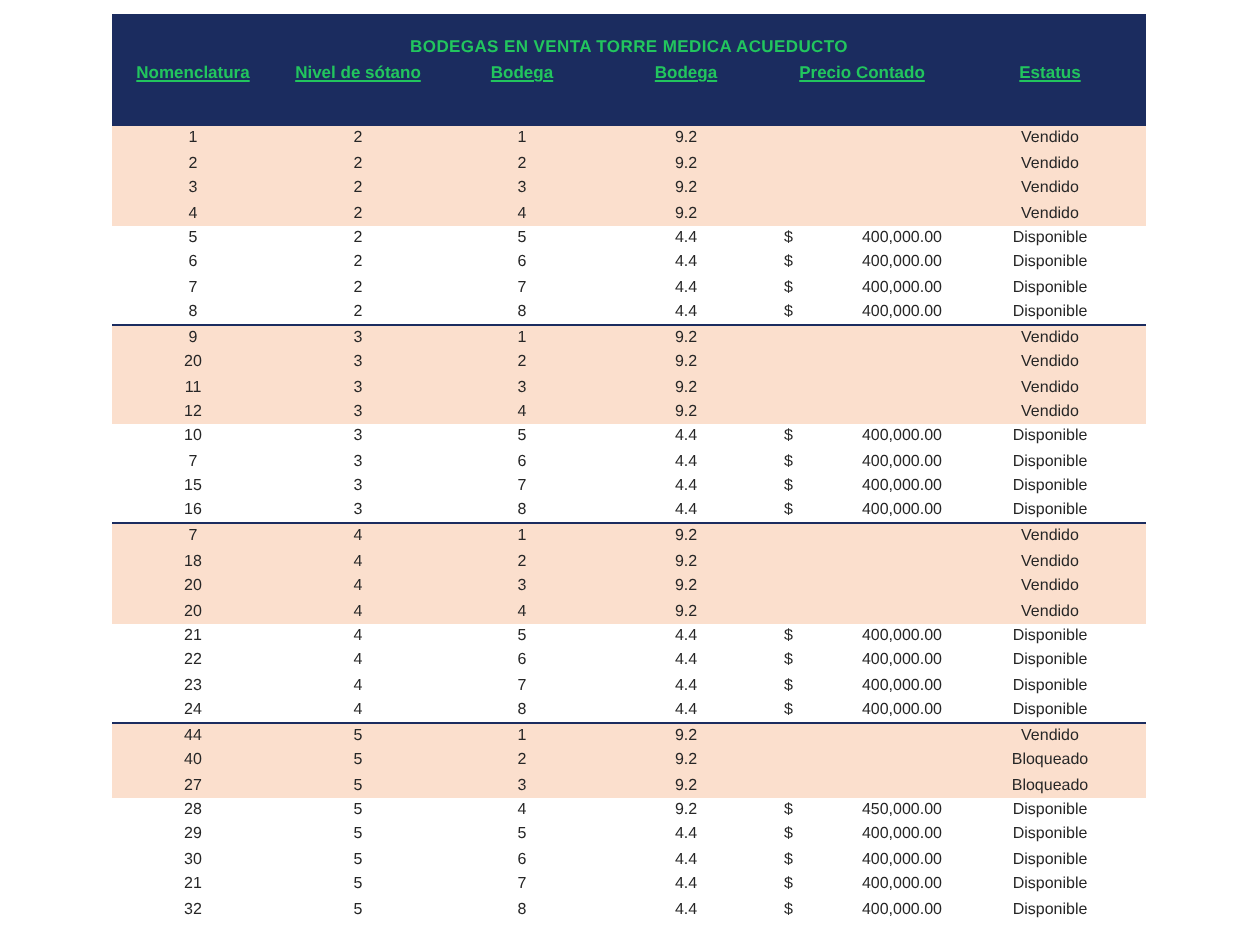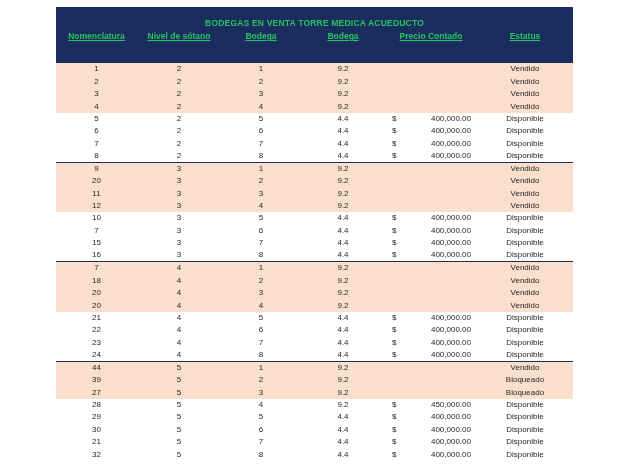--- a/index.html
+++ b/index.html
@@ -310,21 +310,21 @@
       </div>
       <div class="row shaded">
         <div class="cell c0">44</div>
         <div class="cell c1">5</div>
         <div class="cell c2">1</div>
         <div class="cell c3">9.2</div>
         <div class="cell c4 price"></div>
         <div class="cell c5">Vendido</div>
       </div>
       <div class="row shaded">
-        <div class="cell c0">39</div>
+        <div class="cell c0">40</div>
         <div class="cell c1">5</div>
         <div class="cell c2">2</div>
         <div class="cell c3">9.2</div>
         <div class="cell c4 price"></div>
         <div class="cell c5">Bloqueado</div>
       </div>
       <div class="row shaded">
         <div class="cell c0">27</div>
         <div class="cell c1">5</div>
         <div class="cell c2">3</div>

